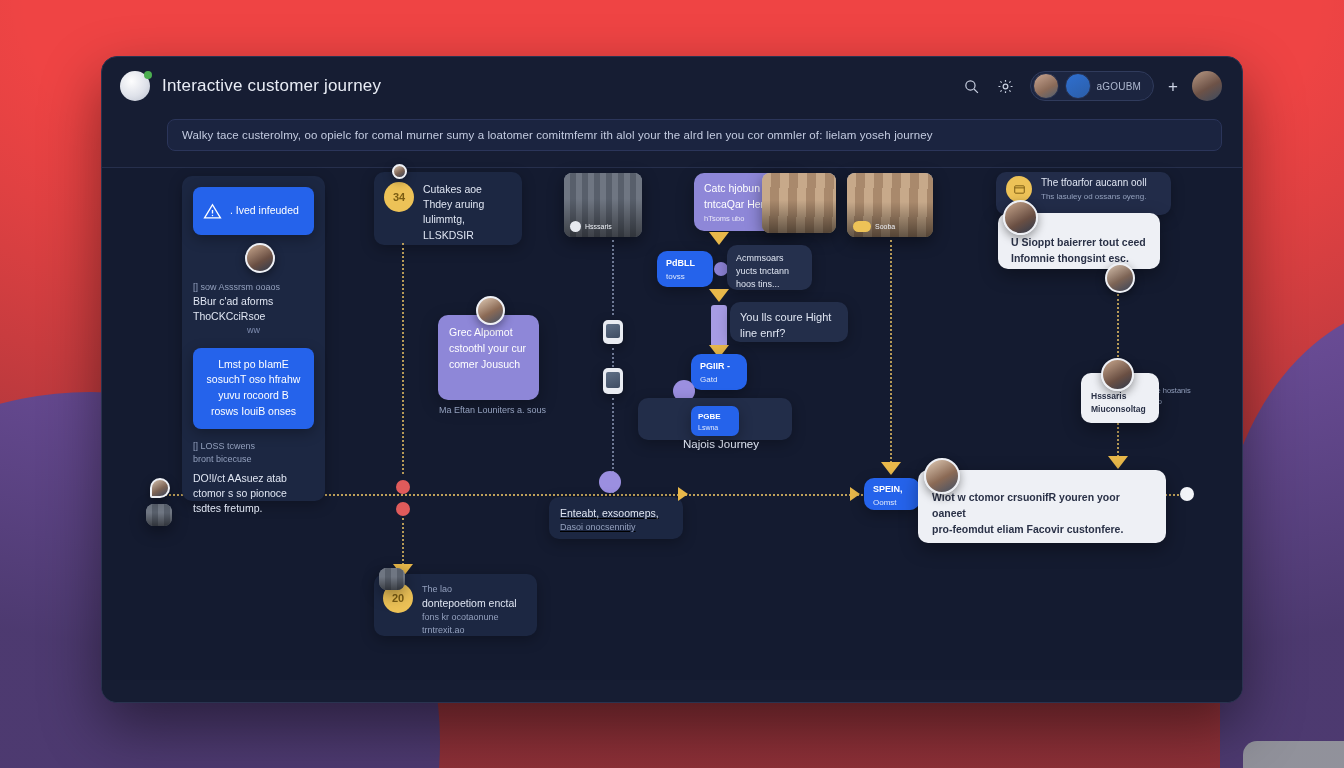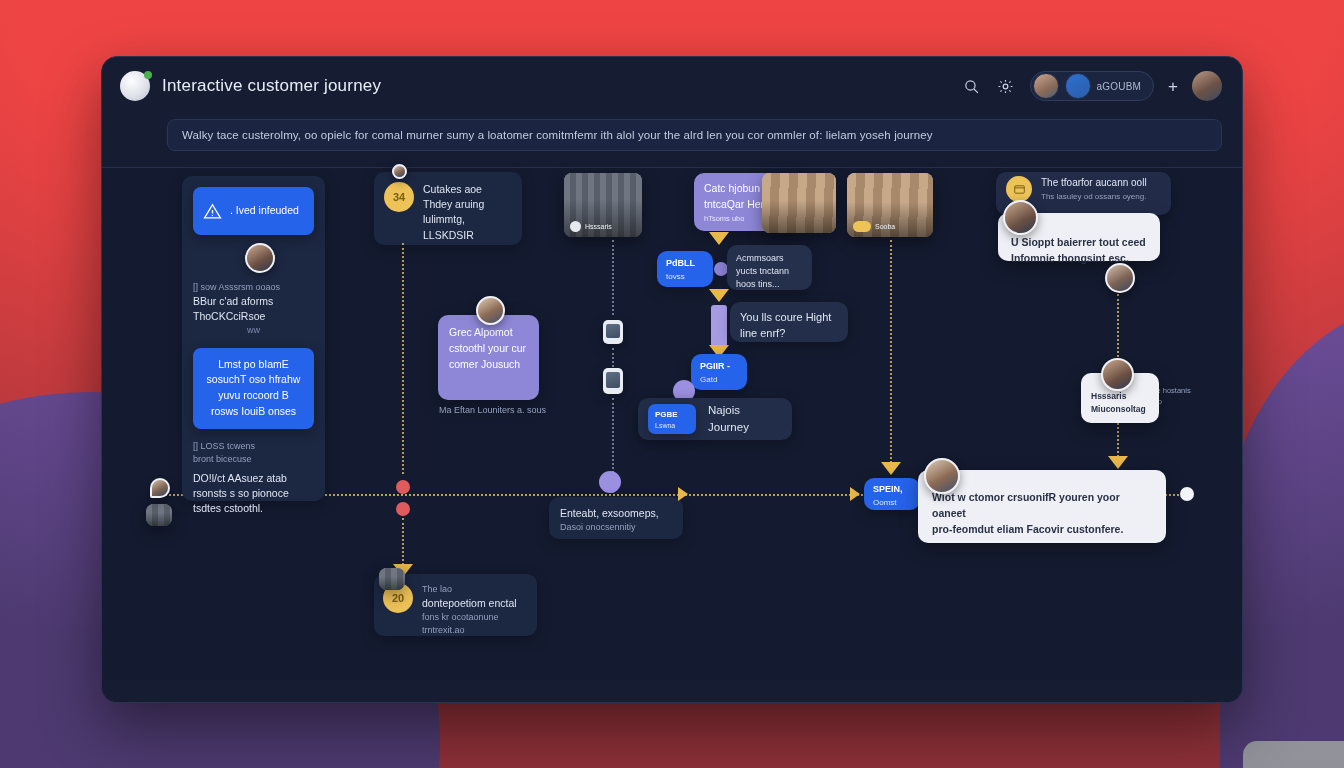--- a/index.html
+++ b/index.html
@@ -238,21 +238,21 @@
           <div class="txt-dim" style="text-align:center; color:#7e8cb0;">ww</div>
         </div>
 
         <div class="card-blue" style="position:relative; margin-top:10px; border-radius:8px; padding:9px 11px;">
           <div class="txt-white" style="text-align:center;">Lmst po bIamE sosuchT oso hfrahw yuvu rocoord B rosws IouiB onses</div>
         </div>
 
         <div style="margin-top:11px;">
           <div class="txt-dim">[] LOSS tcwens</div>
           <div class="txt-dim">bront bicecuse</div>
-          <div class="txt" style="margin-top:5px;">DO!l/ct AAsuez atab rsonsts s so pionoce tsdtes cstoothl.</div>
+          <div class="txt" style="margin-top:5px;">DO!l/ct AAsuez atab ctomor s so pionoce tsdtes fretump.</div>
         </div>
       </div>
 
       <div class="card card-dark" style="left:272px; top:4px; width:148px; height:73px; padding:10px; display:flex; gap:9px;">
         <div class="badge-amber">
           <span>34</span>
         </div>
         <div class="txt">Cutakes aoe Thdey aruing lulimmtg, LLSKDSIR</div>
       </div>
       <div class="avatar-float av-w1" style="left:290px; top:-4px; width:15px; height:15px;"></div>
@@ -295,21 +295,21 @@
       <div class="device" style="left:501px; top:152px; width:20px; height:24px;">
         <div class="scr"></div>
       </div>
       <div class="vline cool" style="left:510px; top:180px; height:19px;"></div>
       <div class="device" style="left:501px; top:200px; width:20px; height:26px;">
         <div class="scr"></div>
       </div>
       <div class="vline cool" style="left:510px; top:230px; height:95px;"></div>
 
       <div class="node-dot" style="left:497px; top:303px;"></div>
-      <div class="card card-dark" style="left:447px; top:329px; width:134px; height:42px; padding:9px 11px;">
+      <div class="card card-dark" style="left:447px; top:329px; width:134px; height:42px; padding:9px 11px;text-decoration:underline;">
         <div class="txt">Enteabt, exsoomeps,</div>
         <div class="txt-dim">Dasoi onocsennitiy</div>
       </div>
 
       <div class="card card-purple" style="left:592px; top:5px; width:105px; height:58px; padding:8px 10px;">
         <div class="txt-white">Catc hjobun tntcaQar Hemes</div>
         <div class="txt-white" style="font-size:7.5px; opacity:.8;">hTsoms ubo</div>
       </div>
       <div class="thumb warm" style="left:660px; top:5px; width:74px; height:60px;">
         <div class="img"></div>
@@ -333,21 +333,21 @@
       </div>
 
       <div class="arrow-right" style="left:576px; top:319px;"></div>
       <div class="card card-blue" style="left:589px; top:186px; width:56px; height:36px; padding:6px 9px;">
         <div class="txt-white" style="font-size:9px;font-weight:700;">PGIIR -</div>
         <div class="txt-white" style="font-size:8px;opacity:.85;">Gatd</div>
       </div>
 
       <div class="node-dot" style="left:571px; top:212px;"></div>
       <div class="card card-dark" style="left:536px; top:230px; width:154px; height:42px; padding:8px 10px; background:#222d49;
-                  display:flex; align-items:center;">
+                  display:flex; align-items:center;flex-direction:column;">
         <div class="card-blue" style="position:relative; width:48px; height:30px; border-radius:7px; padding:5px 7px; flex:0 0 auto;">
           <div class="txt-white" style="font-size:8px;font-weight:700;">PGBE</div>
           <div class="txt-white" style="font-size:7px;opacity:.85;">Lswna</div>
         </div>
         <div class="txt" style="font-size:11.5px; margin-left:12px;">Najois Journey</div>
       </div>
 
       <div class="thumb warm" style="left:745px; top:5px; width:86px; height:64px;">
         <div class="img"></div>
         <div class="thumb-cap">
@@ -369,21 +369,21 @@
               <rect x="3.2" y="5.2" width="17.6" height="13.6" rx="1.6"></rect>
               <line x1="3.2" y1="9" x2="20.8" y2="9"></line>
             </svg>
         </div>
         <div>
           <div class="txt" style="font-size:10px;">The tfoarfor aucann ooll</div>
           <div class="txt-dim" style="font-size:8px;">Ths lasuley od ossans oyeng.</div>
         </div>
       </div>
 
-      <div class="card card-light" style="left:896px; top:45px; width:162px; height:48px; padding:22px 13px 0 13px;">
+      <div class="card card-light" style="left:896px; top:45px; width:162px; height:56px; padding:22px 13px 0 13px;">
         <div class="txt-dark">U Sioppt baierrer tout ceed</div>
         <div class="txt-dark">Infomnie thongsint esc.</div>
       </div>
       <div class="avatar-float av-w2" style="left:901px; top:32px; width:35px; height:35px;"></div>
       <div class="avatar-float av-w1" style="left:1003px; top:95px; width:30px; height:30px;"></div>
 
       <div class="vline" style="left:1015px; top:126px; height:163px;"></div>
       <div class="txt-dim" style="position:absolute; left:1022px; top:218px; width:74px; font-size:7.5px;">Dsoen Bse hostanis Rostrs nibo</div>
       <div class="arrow-down" style="left:1006px; top:288px;"></div>
 

